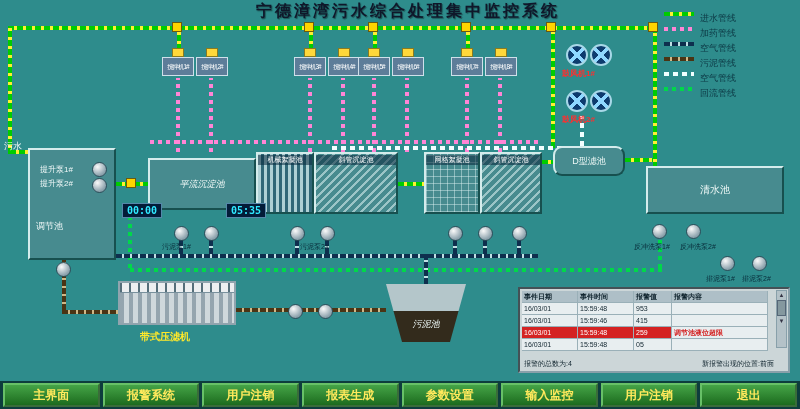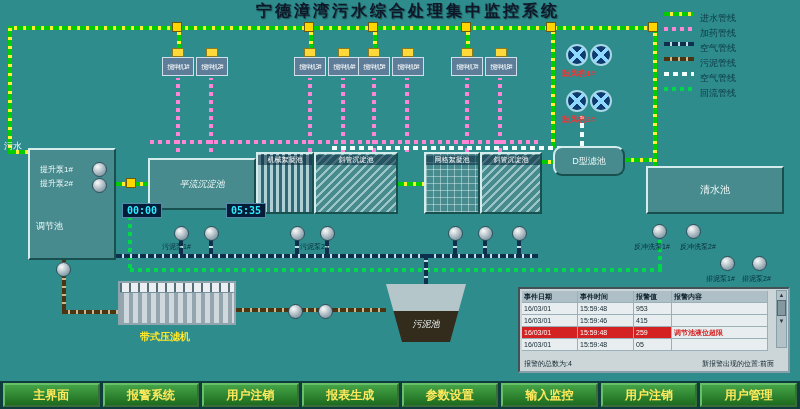--- a/index.html
+++ b/index.html
@@ -334,16 +334,16 @@
   </div>
 
   <div class="menubar">
     <div class="mbtn">主界面</div>
     <div class="mbtn">报警系统</div>
     <div class="mbtn">用户注销</div>
     <div class="mbtn">报表生成</div>
     <div class="mbtn">参数设置</div>
     <div class="mbtn">输入监控</div>
     <div class="mbtn">用户注销</div>
-    <div class="mbtn">用户管理</div>
+    <div class="mbtn">退出</div>
   </div>
 
 </div>
 
 </body></html>

